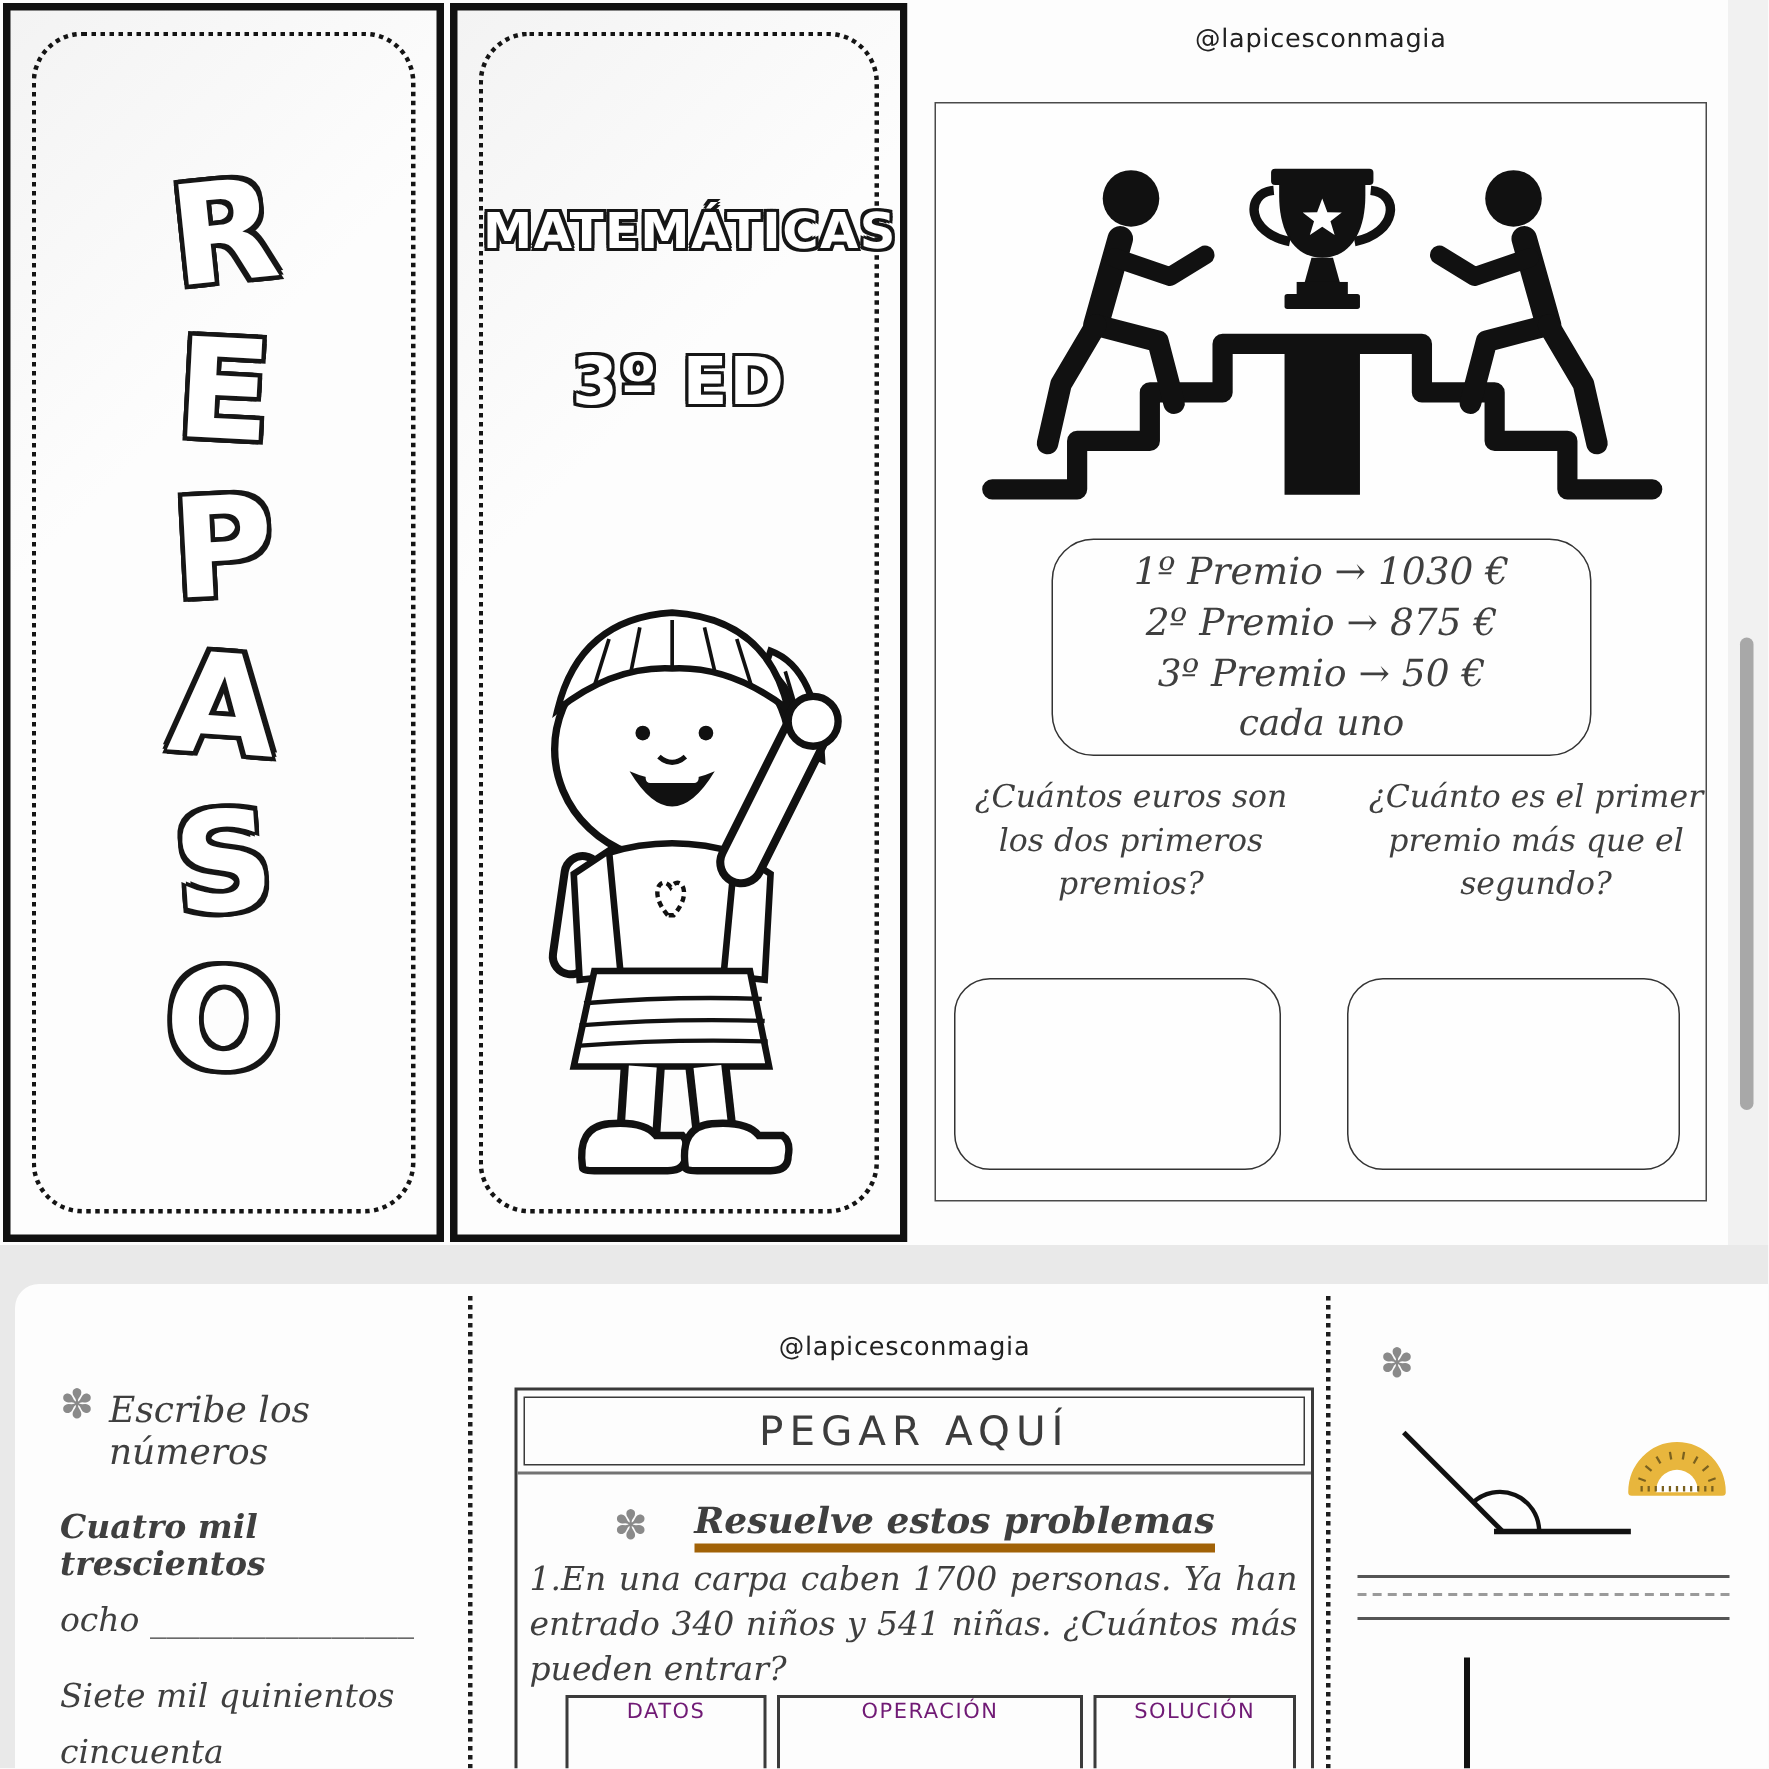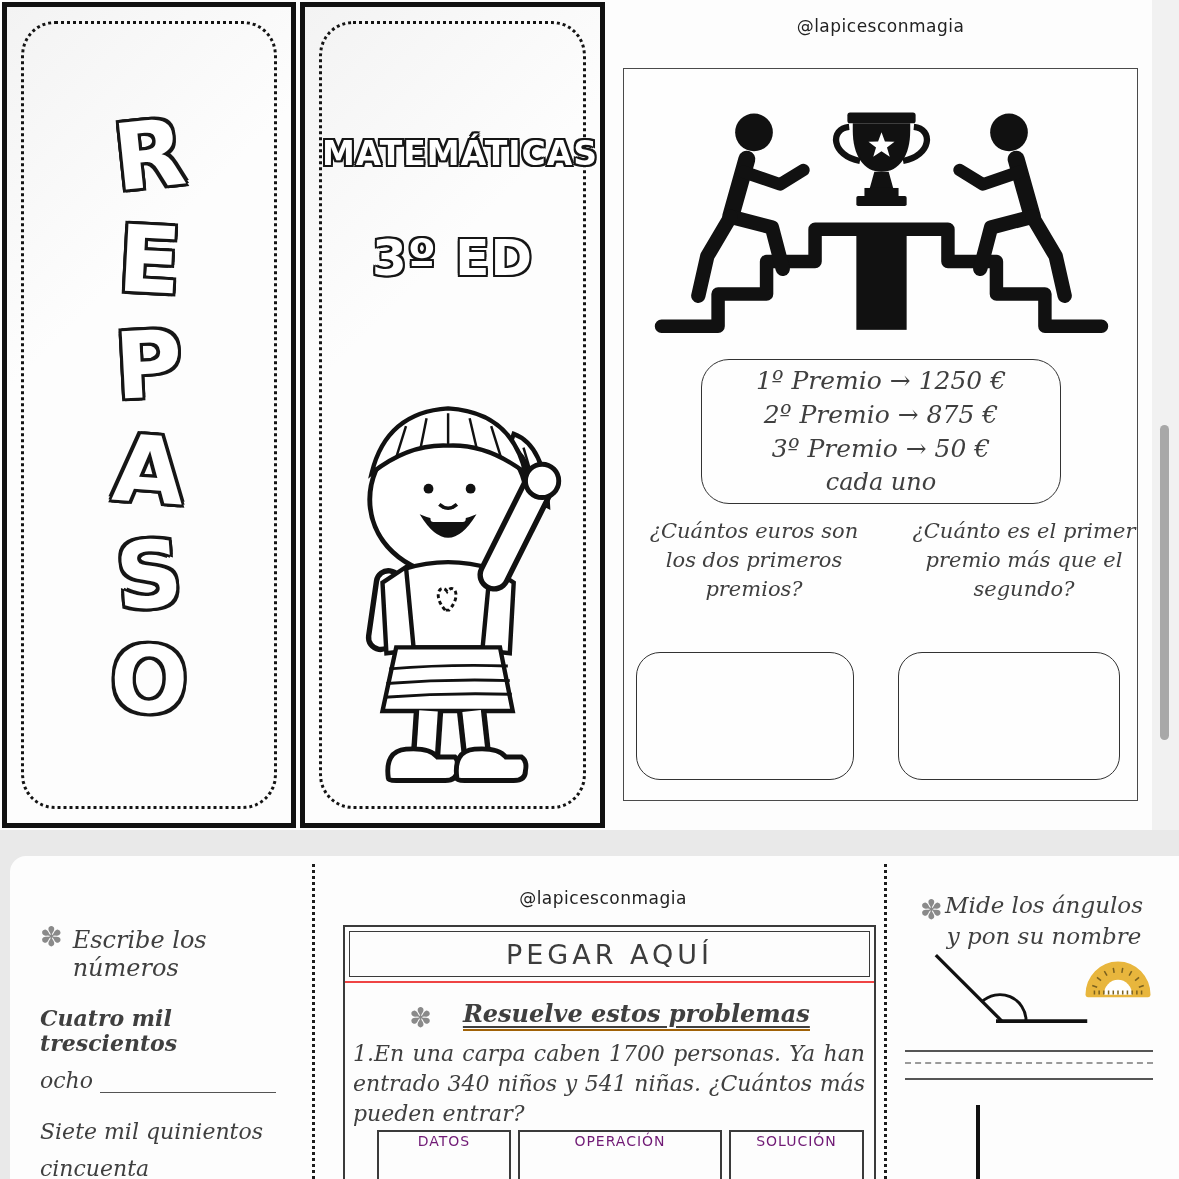--- a/index.html
+++ b/index.html
@@ -14,21 +14,21 @@
 
   .repaso-stack{position:absolute;inset:0;display:flex;flex-direction:column;align-items:center;justify-content:center;padding-top:6px;}
   .outline-big{font-family:"DejaVu Sans",sans-serif;font-weight:bold;color:#fff;line-height:105px;font-size:92px;
     text-shadow:-3px -3px 0 #161616,3px -3px 0 #161616,-3px 3px 0 #161616,3px 3px 0 #161616,-3px 0 0 #161616,3px 0 0 #161616,0 -3px 0 #161616,0 3px 0 #161616;}
   .r0{transform:rotate(-6deg);} .r1{transform:rotate(3deg);} .r2{transform:rotate(-3deg);}
   .r3{transform:rotate(4deg);} .r4{transform:rotate(-4deg);} .r5{transform:rotate(2deg);}
 
   .outline-title{font-family:"DejaVu Sans",sans-serif;font-weight:bold;color:#fff;font-size:33px;letter-spacing:1px;text-align:center;
     text-shadow:-2px -2px 0 #161616,2px -2px 0 #161616,-2px 2px 0 #161616,2px 2px 0 #161616,-2px 0 0 #161616,2px 0 0 #161616,0 -2px 0 #161616,0 2px 0 #161616;}
   .cover-title{position:absolute;left:0;right:0;top:110px;}
-  .cover-subtitle{position:absolute;left:0;right:0;top:205px;font-size:50px;}
+  .cover-subtitle{position:absolute;left:0;right:0;top:205px;font-size:44px;}
   .girl-svg{position:absolute;left:50%;bottom:6px;transform:translateX(-50%);}
 
   .panel-right{position:absolute;left:605px;top:0;width:547px;height:830px;background:#fdfdfd;}
   .handle-top{position:absolute;left:18px;top:16px;width:515px;text-align:center;font-size:17px;letter-spacing:0.5px;color:#222;font-family:"DejaVu Sans",sans-serif;}
   .problem-frame{position:absolute;left:18px;top:68px;width:515px;height:733px;border:1.5px solid #4a4a4a;background:#fefefe;box-sizing:border-box;}
   .stairs-svg{position:absolute;left:24px;top:22px;}
   .prize-box{position:absolute;left:77px;top:290px;width:360px;height:145px;border:1.6px solid #333;border-radius:28px;box-sizing:border-box;
     display:flex;flex-direction:column;align-items:center;justify-content:center;gap:1px;}
   .cursive{font-family:"DejaVu Serif",serif;font-style:italic;color:#3f3f3f;}
   .prize-line{font-size:25px;line-height:33px;}
@@ -61,26 +61,26 @@
   .m-top4{margin-top:30px;}
 
   
   .v-divider{position:absolute;top:8px;bottom:0;width:0;border-left:3.5px dotted #1c1c1c;}
   .div1{left:302px;} .div2{left:874px;}
 
   
   .col2{position:absolute;left:312px;top:0;width:562px;height:323px;}
   .handle-bottom{position:absolute;left:0;top:32px;width:100%;text-align:center;font-size:17px;letter-spacing:0.5px;color:#222;}
   .pegar-outer{position:absolute;left:21px;top:69px;width:533px;height:260px;border:2px solid #3a3a3a;box-sizing:border-box;background:#fdfdfd;}
-  .pegar-header{position:relative;height:56px;border-bottom:2px solid #ef4444;box-sizing:border-box;}
+  .pegar-header{position:relative;height:56px;border-bottom:2px solid #737373;box-sizing:border-box;}
   .pegar-inner{position:absolute;inset:4px;border:1.5px solid #3a3a3a;display:flex;align-items:center;justify-content:center;
     font-size:27px;letter-spacing:4px;color:#3c3c3c;}
   .resolve-row{position:absolute;left:0;top:72px;width:100%;text-align:center;}
   .resolve-row .asterisk{margin-right:26px;vertical-align:middle;}
-  .resolve-text{font-size:24px;font-weight:bold;text-decoration:underline;text-underline-offset:4px;border-bottom:2px solid #a16207;padding-bottom:1px;}
+  .resolve-text{font-size:24px;font-weight:bold;text-underline-offset:4px;border-bottom:6px solid #a16207;padding-bottom:1px;}
   .problem-text{position:absolute;left:8px;top:112px;width:512px;font-size:22px;line-height:30px;text-align:justify;}
   .sol-box{position:absolute;top:203px;height:130px;border:2px solid #3b3b3b;box-sizing:border-box;text-align:center;}
   .sol-label{font-size:14px;letter-spacing:1px;color:#701a75;margin-top:1px;}
   .sol-datos{left:32px;width:134px;}
   .sol-operacion{left:173px;width:204px;}
   .sol-solucion{left:384px;width:135px;}
 
   
   .col3{position:absolute;left:884px;top:0;width:295px;height:323px;}
   .c3-asterisk{position:absolute;left:26px;top:38px;}
@@ -199,21 +199,21 @@
           <g stroke="#111" stroke-linecap="round" stroke-linejoin="round" fill="none">
             <circle cx="402" cy="46" r="21" fill="#111" stroke="none"></circle>
             <line x1="410" y1="76" x2="428" y2="140" stroke-width="19"></line>
             <polyline points="414,90 373,104 347,88" stroke-width="14"></polyline>
             <polyline points="428,140 382,152 370,198" stroke-width="16"></polyline>
             <polyline points="428,140 454,184 464,228" stroke-width="16"></polyline>
           </g>
         </svg>
 
         <div class="prize-box">
-          <div class="cursive prize-line">1º Premio → 1250 €</div>
+          <div class="cursive prize-line">1º Premio → 1030 €</div>
           <div class="cursive prize-line">2º Premio → 875 €</div>
           <div class="cursive prize-line">3º Premio → 50 €</div>
           <div class="cursive prize-line prize-last">cada uno</div>
         </div>
 
         <div class="questions-row">
           <div class="cursive question question-left">¿Cuántos euros son los dos primeros premios?</div>
           <div class="cursive question question-right">¿Cuánto es el primer premio más que el segundo?</div>
         </div>
 
@@ -270,24 +270,20 @@
         <div class="sol-box sol-solucion">
           <div class="sol-label print">SOLUCIÓN</div>
         </div>
       </div>
     </div>
 
     <div class="v-divider div2"></div>
 
     <div class="col3">
       <span class="asterisk c3-asterisk">✽</span>
-      <div class="c3-heading">
-        <div class="cursive">Mide los ángulos</div>
-        <div class="cursive">y pon su nombre</div>
-      </div>
 
       <svg class="angle-svg" width="165" height="80" viewBox="0 0 170 80">
         <line x1="6" y1="4" x2="74" y2="72" stroke="#111" stroke-width="3.4"></line>
         <line x1="68" y1="72" x2="162" y2="72" stroke="#111" stroke-width="3.8"></line>
         <path d="M99,72 A27,27 0 0 0 53,52.6" fill="none" stroke="#111" stroke-width="3"></path>
       </svg>
 
       <svg class="protractor-svg" width="66" height="50" viewBox="0 0 70 52">
         <path d="M3,46 A32,33 0 0 1 67,46 Z" fill="#e8b63d" stroke="#e8b63d" stroke-width="5" stroke-linejoin="round"></path>
         <path d="M20,46 A15,16 0 0 1 50,46 Z" fill="#fff"></path>

